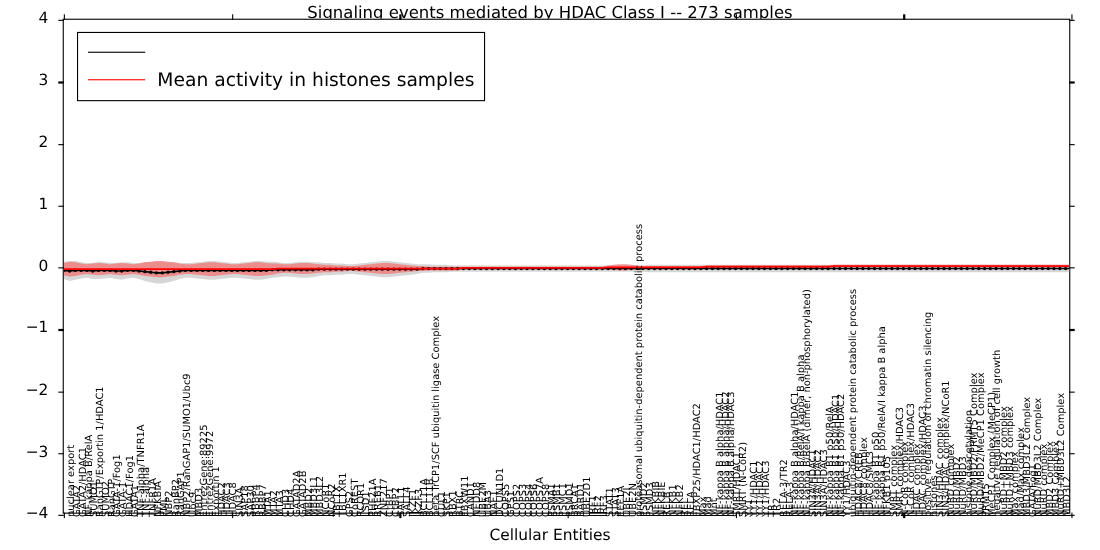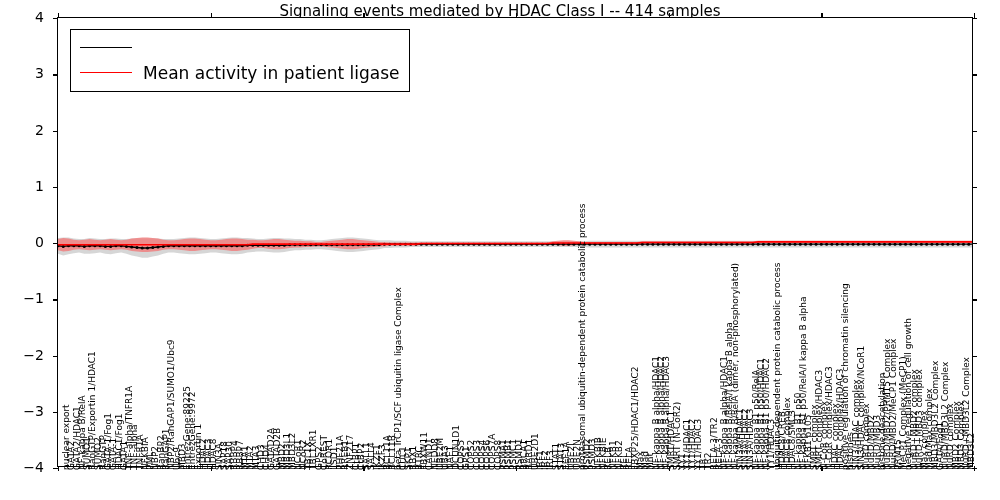--- a/index.html
+++ b/index.html
@@ -59,34 +59,35 @@
     transform:rotate(-90deg) translateY(50%);
     line-height:9px;
   }
   svg{display:block;}
 </style>
 </head>
 <body>
 
 <div id="fig">
 
-  <div class="title">Signaling events mediated by HDAC Class I -- 414 samples</div>
+  <div class="title">Signaling events mediated by HDAC Class I -- 273 samples</div>
 
   <div class="ylabels">
       <span style="top: 467px;">−4</span>
       <span style="top: 410.75px;">−3</span>
       <span style="top: 354.5px;">−2</span>
       <span style="top: 298.25px;">−1</span>
       <span style="top: 242px;">0</span>
       <span style="top: 185.75px;">1</span>
       <span style="top: 129.5px;">2</span>
       <span style="top: 73.25px;">3</span>
       <span style="top: 17px;">4</span>
     </div>
 
+  <div class="xlabel-title">Cellular Entities</div>
 
   <div class="axes">
     <div class="plotclip">
       <svg id="plotsvg" width="916" height="450" viewBox="0 0 916 450" preserveAspectRatio="none">
         <path id="band-black" fill="#c8c8c8" fill-opacity="0.75" stroke="none" d="M0.00 219.94 L5.26 219.38 L10.53 219.38 L15.79 220.50 L21.06 221.06 L26.32 221.06 L31.59 219.94 L36.85 220.50 L42.11 221.06 L47.38 221.06 L52.64 220.50 L57.91 220.50 L63.17 221.06 L68.44 221.06 L73.70 220.50 L78.97 220.50 L84.23 220.50 L89.49 220.50 L94.76 220.50 L100.02 220.50 L105.29 221.06 L110.55 221.06 L115.82 221.06 L121.08 220.50 L126.34 219.94 L131.61 219.38 L136.87 219.38 L142.14 219.94 L147.40 220.50 L152.67 221.06 L157.93 221.06 L163.20 220.50 L168.46 219.94 L173.72 219.38 L178.99 219.38 L184.25 219.94 L189.52 219.94 L194.78 220.50 L200.05 221.06 L205.31 221.06 L210.57 220.50 L215.84 219.94 L221.10 219.94 L226.37 220.50 L231.63 220.50 L236.90 221.06 L242.16 221.06 L247.43 221.63 L252.69 221.63 L257.95 222.19 L263.22 222.19 L268.48 221.63 L273.75 221.06 L279.01 220.50 L284.28 219.94 L289.54 219.38 L294.80 219.38 L300.07 219.94 L305.33 220.50 L310.60 221.06 L315.86 221.63 L321.13 222.19 L326.39 222.19 L331.66 222.19 L336.92 222.75 L342.18 222.75 L347.45 222.75 L352.71 223.31 L357.98 223.31 L363.24 223.31 L368.51 223.31 L373.77 223.31 L379.03 223.31 L384.30 223.31 L389.56 223.31 L394.83 223.31 L400.09 223.31 L405.36 223.31 L410.62 223.31 L415.89 223.31 L421.15 223.31 L426.41 223.31 L431.68 223.31 L436.94 223.31 L442.21 223.31 L447.47 223.31 L452.74 223.31 L458.00 223.31 L463.26 223.31 L468.53 223.31 L473.79 223.31 L479.06 223.31 L484.32 223.31 L489.59 223.31 L494.85 223.31 L500.11 223.31 L505.38 223.31 L510.64 223.31 L515.91 223.31 L521.17 223.31 L526.44 223.31 L531.70 222.75 L536.97 222.75 L542.23 222.75 L547.49 222.75 L552.76 222.75 L558.02 222.75 L563.29 222.75 L568.55 222.75 L573.82 222.75 L579.08 222.75 L584.34 222.75 L589.61 222.75 L594.87 222.75 L600.14 222.75 L605.40 222.75 L610.67 222.75 L615.93 222.75 L621.20 222.75 L626.46 222.75 L631.72 222.75 L636.99 222.75 L642.25 222.75 L647.52 222.75 L652.78 222.75 L658.05 222.75 L663.31 222.75 L668.57 222.75 L673.84 222.75 L679.10 222.75 L684.37 222.75 L689.63 222.75 L694.90 222.75 L700.16 222.75 L705.43 222.75 L710.69 222.75 L715.95 222.75 L721.22 222.75 L726.48 222.75 L731.75 222.75 L737.01 222.75 L742.28 222.75 L747.54 222.75 L752.80 222.75 L758.07 222.75 L763.33 222.75 L768.60 222.75 L773.86 222.75 L779.13 222.75 L784.39 222.75 L789.66 222.75 L794.92 222.75 L800.18 222.75 L805.45 222.75 L810.71 222.75 L815.98 222.75 L821.24 222.75 L826.51 222.75 L831.77 222.75 L837.03 222.75 L842.30 222.75 L847.56 222.75 L852.83 222.75 L858.09 222.75 L863.36 222.75 L868.62 222.75 L873.89 222.75 L879.15 222.75 L884.41 222.75 L889.68 222.75 L894.94 222.75 L900.21 222.75 L905.47 222.75 L910.74 222.75 L916.00 222.75 L916.00 229.50 L910.74 229.50 L905.47 229.50 L900.21 229.50 L894.94 229.50 L889.68 229.50 L884.41 229.50 L879.15 229.50 L873.89 229.50 L868.62 229.50 L863.36 229.50 L858.09 229.50 L852.83 229.50 L847.56 229.50 L842.30 229.50 L837.03 229.50 L831.77 229.50 L826.51 229.50 L821.24 229.50 L815.98 229.50 L810.71 229.50 L805.45 229.50 L800.18 229.50 L794.92 229.50 L789.66 229.50 L784.39 229.50 L779.13 229.50 L773.86 229.50 L768.60 229.50 L763.33 229.50 L758.07 229.50 L752.80 229.50 L747.54 229.50 L742.28 229.50 L737.01 229.50 L731.75 229.50 L726.48 229.50 L721.22 229.50 L715.95 229.50 L710.69 229.50 L705.43 229.50 L700.16 229.50 L694.90 229.50 L689.63 229.50 L684.37 229.50 L679.10 229.50 L673.84 229.50 L668.57 229.50 L663.31 229.50 L658.05 229.50 L652.78 229.50 L647.52 229.50 L642.25 229.50 L636.99 229.50 L631.72 229.50 L626.46 229.50 L621.20 229.50 L615.93 229.50 L610.67 229.50 L605.40 229.50 L600.14 229.50 L594.87 229.50 L589.61 229.50 L584.34 229.50 L579.08 229.50 L573.82 229.50 L568.55 229.50 L563.29 229.50 L558.02 229.50 L552.76 229.50 L547.49 229.50 L542.23 229.50 L536.97 229.50 L531.70 229.50 L526.44 228.94 L521.17 228.94 L515.91 228.94 L510.64 228.94 L505.38 228.94 L500.11 228.94 L494.85 228.94 L489.59 228.94 L484.32 228.94 L479.06 228.94 L473.79 228.94 L468.53 228.94 L463.26 228.94 L458.00 228.94 L452.74 228.94 L447.47 228.94 L442.21 228.94 L436.94 228.94 L431.68 228.94 L426.41 228.94 L421.15 228.94 L415.89 228.94 L410.62 228.94 L405.36 228.94 L400.09 228.94 L394.83 228.94 L389.56 228.94 L384.30 228.94 L379.03 228.94 L373.77 228.94 L368.51 228.94 L363.24 228.94 L357.98 228.94 L352.71 228.94 L347.45 229.50 L342.18 229.50 L336.92 229.50 L331.66 230.06 L326.39 230.06 L321.13 231.19 L315.86 231.75 L310.60 232.31 L305.33 232.88 L300.07 233.44 L294.80 234.00 L289.54 234.00 L284.28 233.44 L279.01 232.88 L273.75 232.31 L268.48 231.75 L263.22 231.19 L257.95 231.19 L252.69 231.75 L247.43 231.75 L242.16 232.31 L236.90 232.31 L231.63 232.88 L226.37 234.00 L221.10 234.56 L215.84 234.56 L210.57 234.00 L205.31 233.44 L200.05 233.44 L194.78 234.00 L189.52 234.56 L184.25 235.69 L178.99 236.25 L173.72 236.25 L168.46 235.69 L163.20 235.13 L157.93 234.56 L152.67 234.56 L147.40 235.13 L142.14 235.69 L136.87 236.25 L131.61 236.25 L126.34 235.69 L121.08 235.13 L115.82 234.56 L110.55 234.56 L105.29 235.69 L100.02 237.38 L94.76 238.50 L89.49 239.63 L84.23 239.63 L78.97 238.50 L73.70 237.38 L68.44 235.69 L63.17 234.56 L57.91 235.13 L52.64 236.25 L47.38 235.69 L42.11 234.56 L36.85 235.13 L31.59 235.69 L26.32 235.69 L21.06 234.56 L15.79 235.13 L10.53 236.25 L5.26 237.38 L0.00 235.69 Z"></path>
         <path id="band-red" fill="#f08080" fill-opacity="0.85" stroke="none" d="M0.00 221.06 L5.26 219.94 L10.53 220.50 L15.79 221.63 L21.06 222.19 L26.32 221.63 L31.59 221.06 L36.85 221.63 L42.11 222.19 L47.38 221.63 L52.64 221.06 L57.91 221.63 L63.17 222.19 L68.44 221.63 L73.70 220.50 L78.97 219.94 L84.23 219.38 L89.49 219.38 L94.76 219.94 L100.02 220.50 L105.29 221.63 L110.55 222.19 L115.82 222.19 L121.08 221.63 L126.34 221.06 L131.61 220.50 L136.87 220.50 L142.14 221.06 L147.40 221.63 L152.67 222.19 L157.93 222.19 L163.20 221.63 L168.46 221.06 L173.72 220.50 L178.99 220.50 L184.25 221.06 L189.52 221.63 L194.78 221.63 L200.05 222.19 L205.31 222.19 L210.57 221.63 L215.84 221.06 L221.10 221.06 L226.37 221.63 L231.63 222.19 L236.90 222.75 L242.16 222.75 L247.43 223.31 L252.69 223.31 L257.95 223.88 L263.22 223.88 L268.48 223.31 L273.75 222.75 L279.01 222.19 L284.28 221.63 L289.54 221.06 L294.80 221.06 L300.07 221.63 L305.33 222.19 L310.60 222.75 L315.86 223.31 L321.13 223.88 L326.39 223.88 L331.66 224.44 L336.92 224.44 L342.18 224.44 L347.45 224.44 L352.71 224.44 L357.98 224.44 L363.24 224.44 L368.51 224.44 L373.77 224.44 L379.03 224.44 L384.30 224.44 L389.56 224.44 L394.83 224.44 L400.09 224.44 L405.36 224.44 L410.62 224.44 L415.89 224.44 L421.15 224.44 L426.41 224.44 L431.68 224.44 L436.94 224.44 L442.21 224.44 L447.47 224.44 L452.74 224.44 L458.00 224.44 L463.26 224.44 L468.53 224.44 L473.79 224.44 L479.06 224.44 L484.32 224.44 L489.59 224.44 L494.85 223.31 L500.11 222.75 L505.38 222.19 L510.64 222.19 L515.91 222.75 L521.17 223.31 L526.44 223.88 L531.70 223.88 L536.97 223.88 L542.23 223.88 L547.49 223.88 L552.76 223.88 L558.02 223.88 L563.29 223.88 L568.55 223.88 L573.82 223.88 L579.08 223.88 L584.34 223.31 L589.61 223.31 L594.87 223.31 L600.14 223.31 L605.40 223.31 L610.67 223.31 L615.93 223.31 L621.20 223.31 L626.46 223.31 L631.72 223.31 L636.99 223.31 L642.25 223.31 L647.52 223.31 L652.78 223.31 L658.05 223.31 L663.31 223.31 L668.57 223.31 L673.84 223.31 L679.10 223.31 L684.37 223.31 L689.63 223.31 L694.90 223.31 L700.16 222.75 L705.43 222.75 L710.69 222.75 L715.95 222.75 L721.22 222.75 L726.48 222.75 L731.75 222.75 L737.01 222.75 L742.28 222.75 L747.54 222.75 L752.80 222.75 L758.07 222.75 L763.33 222.75 L768.60 222.75 L773.86 222.75 L779.13 222.75 L784.39 222.75 L789.66 222.75 L794.92 222.75 L800.18 222.75 L805.45 222.75 L810.71 222.75 L815.98 222.75 L821.24 222.75 L826.51 222.75 L831.77 222.75 L837.03 222.75 L842.30 222.75 L847.56 222.75 L852.83 222.75 L858.09 222.75 L863.36 222.75 L868.62 222.75 L873.89 222.75 L879.15 222.75 L884.41 222.75 L889.68 222.75 L894.94 222.75 L900.21 222.75 L905.47 222.75 L910.74 222.75 L916.00 222.75 L916.00 225.00 L910.74 225.00 L905.47 225.00 L900.21 225.00 L894.94 225.00 L889.68 225.00 L884.41 225.00 L879.15 225.00 L873.89 225.00 L868.62 225.00 L863.36 225.00 L858.09 225.00 L852.83 225.00 L847.56 225.00 L842.30 225.00 L837.03 225.00 L831.77 225.00 L826.51 225.00 L821.24 225.00 L815.98 225.00 L810.71 225.00 L805.45 225.00 L800.18 225.00 L794.92 225.00 L789.66 225.00 L784.39 225.00 L779.13 225.00 L773.86 225.00 L768.60 225.00 L763.33 225.00 L758.07 225.00 L752.80 225.00 L747.54 225.00 L742.28 225.00 L737.01 225.00 L731.75 225.00 L726.48 225.00 L721.22 225.00 L715.95 225.00 L710.69 225.00 L705.43 225.00 L700.16 225.00 L694.90 225.56 L689.63 225.56 L684.37 225.56 L679.10 225.56 L673.84 225.56 L668.57 225.56 L663.31 225.56 L658.05 225.56 L652.78 225.56 L647.52 225.56 L642.25 225.56 L636.99 225.56 L631.72 225.56 L626.46 225.56 L621.20 225.56 L615.93 225.56 L610.67 225.56 L605.40 225.56 L600.14 225.56 L594.87 225.56 L589.61 225.56 L584.34 225.56 L579.08 226.13 L573.82 226.13 L568.55 226.13 L563.29 226.13 L558.02 226.13 L552.76 226.13 L547.49 226.13 L542.23 226.13 L536.97 226.13 L531.70 226.13 L526.44 226.13 L521.17 226.69 L515.91 227.25 L510.64 227.81 L505.38 227.81 L500.11 227.25 L494.85 226.69 L489.59 226.69 L484.32 226.69 L479.06 226.69 L473.79 226.69 L468.53 226.69 L463.26 226.69 L458.00 226.69 L452.74 226.69 L447.47 226.69 L442.21 226.69 L436.94 226.69 L431.68 226.69 L426.41 226.69 L421.15 226.69 L415.89 226.69 L410.62 226.69 L405.36 226.69 L400.09 226.69 L394.83 226.69 L389.56 226.69 L384.30 226.69 L379.03 226.69 L373.77 226.69 L368.51 226.69 L363.24 226.69 L357.98 227.81 L352.71 227.81 L347.45 227.81 L342.18 227.81 L336.92 227.81 L331.66 227.81 L326.39 228.38 L321.13 228.38 L315.86 228.94 L310.60 229.50 L305.33 230.06 L300.07 230.63 L294.80 231.19 L289.54 231.19 L284.28 230.63 L279.01 230.06 L273.75 229.50 L268.48 228.94 L263.22 228.38 L257.95 228.38 L252.69 228.94 L247.43 228.94 L242.16 229.50 L236.90 229.50 L231.63 230.06 L226.37 230.63 L221.10 231.19 L215.84 231.19 L210.57 230.63 L205.31 230.06 L200.05 230.06 L194.78 230.63 L189.52 231.75 L184.25 232.31 L178.99 232.88 L173.72 232.88 L168.46 232.31 L163.20 231.75 L157.93 231.19 L152.67 231.19 L147.40 231.75 L142.14 232.31 L136.87 232.88 L131.61 232.88 L126.34 232.31 L121.08 231.75 L115.82 231.19 L110.55 231.19 L105.29 231.75 L100.02 232.88 L94.76 233.44 L89.49 234.00 L84.23 234.00 L78.97 233.44 L73.70 232.88 L68.44 231.75 L63.17 231.19 L57.91 231.75 L52.64 232.31 L47.38 231.75 L42.11 231.19 L36.85 231.75 L31.59 232.31 L26.32 231.75 L21.06 231.19 L15.79 231.75 L10.53 232.88 L5.26 233.44 L0.00 232.31 Z"></path>
         <path id="line-black" fill="none" stroke="#000000" stroke-width="1.4" d="M0.00 227.81 L5.26 228.38 L10.53 227.81 L15.79 227.81 L21.06 227.81 L26.32 228.38 L31.59 227.81 L36.85 227.81 L42.11 227.81 L47.38 228.38 L52.64 228.38 L57.91 227.81 L63.17 227.81 L68.44 228.38 L73.70 228.94 L78.97 229.50 L84.23 230.06 L89.49 230.06 L94.76 229.50 L100.02 228.94 L105.29 228.38 L110.55 227.81 L115.82 227.81 L121.08 227.81 L126.34 227.81 L131.61 227.81 L136.87 227.81 L142.14 227.81 L147.40 227.81 L152.67 227.81 L157.93 227.81 L163.20 227.81 L168.46 227.81 L173.72 227.81 L178.99 227.81 L184.25 227.81 L189.52 227.25 L194.78 227.25 L200.05 227.25 L205.31 227.25 L210.57 227.25 L215.84 227.25 L221.10 227.25 L226.37 227.25 L231.63 226.69 L236.90 226.69 L242.16 226.69 L247.43 226.69 L252.69 226.69 L257.95 226.69 L263.22 226.69 L268.48 226.69 L273.75 226.69 L279.01 226.69 L284.28 226.69 L289.54 226.69 L294.80 226.69 L300.07 226.69 L305.33 226.69 L310.60 226.69 L315.86 226.69 L321.13 226.69 L326.39 226.13 L331.66 226.13 L336.92 226.13 L342.18 226.13 L347.45 226.13 L352.71 226.13 L357.98 226.13 L363.24 226.13 L368.51 226.13 L373.77 226.13 L379.03 226.13 L384.30 226.13 L389.56 226.13 L394.83 226.13 L400.09 226.13 L405.36 226.13 L410.62 226.13 L415.89 226.13 L421.15 226.13 L426.41 226.13 L431.68 226.13 L436.94 226.13 L442.21 226.13 L447.47 226.13 L452.74 226.13 L458.00 226.13 L463.26 226.13 L468.53 226.13 L473.79 226.13 L479.06 226.13 L484.32 226.13 L489.59 226.13 L494.85 226.13 L500.11 226.13 L505.38 226.13 L510.64 226.13 L515.91 226.13 L521.17 226.13 L526.44 226.13 L531.70 226.13 L536.97 226.13 L542.23 226.13 L547.49 226.13 L552.76 226.13 L558.02 226.13 L563.29 226.13 L568.55 226.13 L573.82 226.13 L579.08 226.13 L584.34 226.13 L589.61 226.13 L594.87 226.13 L600.14 226.13 L605.40 226.13 L610.67 226.13 L615.93 226.13 L621.20 226.13 L626.46 226.13 L631.72 226.13 L636.99 226.13 L642.25 226.13 L647.52 226.13 L652.78 226.13 L658.05 226.13 L663.31 226.13 L668.57 226.13 L673.84 226.13 L679.10 226.13 L684.37 226.13 L689.63 226.13 L694.90 226.13 L700.16 226.13 L705.43 226.13 L710.69 226.13 L715.95 226.13 L721.22 226.13 L726.48 226.13 L731.75 226.13 L737.01 226.13 L742.28 226.13 L747.54 226.13 L752.80 226.13 L758.07 226.13 L763.33 226.13 L768.60 226.13 L773.86 226.13 L779.13 226.13 L784.39 226.13 L789.66 226.13 L794.92 226.13 L800.18 226.13 L805.45 226.13 L810.71 226.13 L815.98 226.13 L821.24 226.13 L826.51 226.13 L831.77 226.13 L837.03 226.13 L842.30 226.13 L847.56 226.13 L852.83 226.13 L858.09 226.13 L863.36 226.13 L868.62 226.13 L873.89 226.13 L879.15 226.13 L884.41 226.13 L889.68 226.13 L894.94 226.13 L900.21 226.13 L905.47 226.13 L910.74 226.13 L916.00 226.13"></path>
         <g id="markers-black" fill="#000000">
             <circle cx="0.00" cy="227.81" r="1.5"></circle>
             <circle cx="5.26" cy="228.38" r="1.5"></circle>
@@ -304,21 +305,21 @@
         <div class="xmark" style="left: 916px;"></div>
         <div class="xmark t" style="left: 916px;"></div>
       </div>
 
     <div class="legend">
       <div class="legend-row">
         <span class="legend-line"></span>
       </div>
       <div class="legend-row">
         <span class="legend-line red"></span>
-        <span class="legend-text">Mean activity in patient ligase</span>
+        <span class="legend-text">Mean activity in histones samples</span>
       </div>
     </div>
   </div>
 
   <div class="xticklabels" id="xticklabels">
       <div class="xtl" style="left: 0px;">nuclear export</div>
       <div class="xtl" style="left: 5.26px;">GATA2</div>
       <div class="xtl" style="left: 10.53px;">GATA2/HDAC1</div>
       <div class="xtl" style="left: 15.79px;">NF-kappa B/RelA</div>
       <div class="xtl" style="left: 21.06px;">SUMO1</div>

